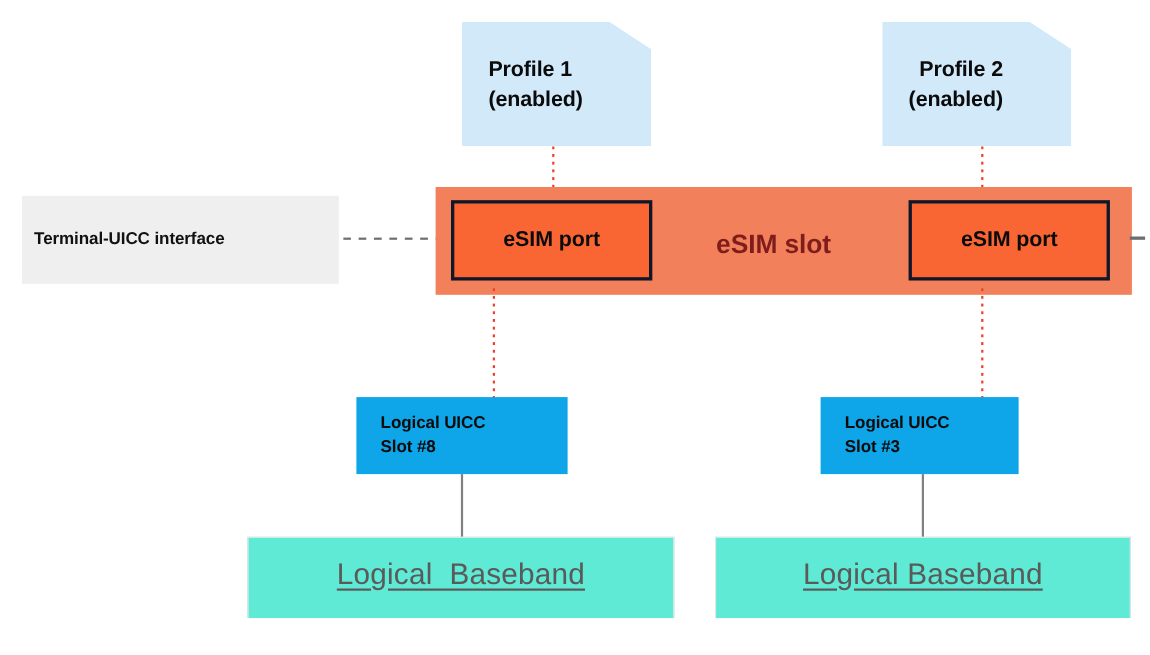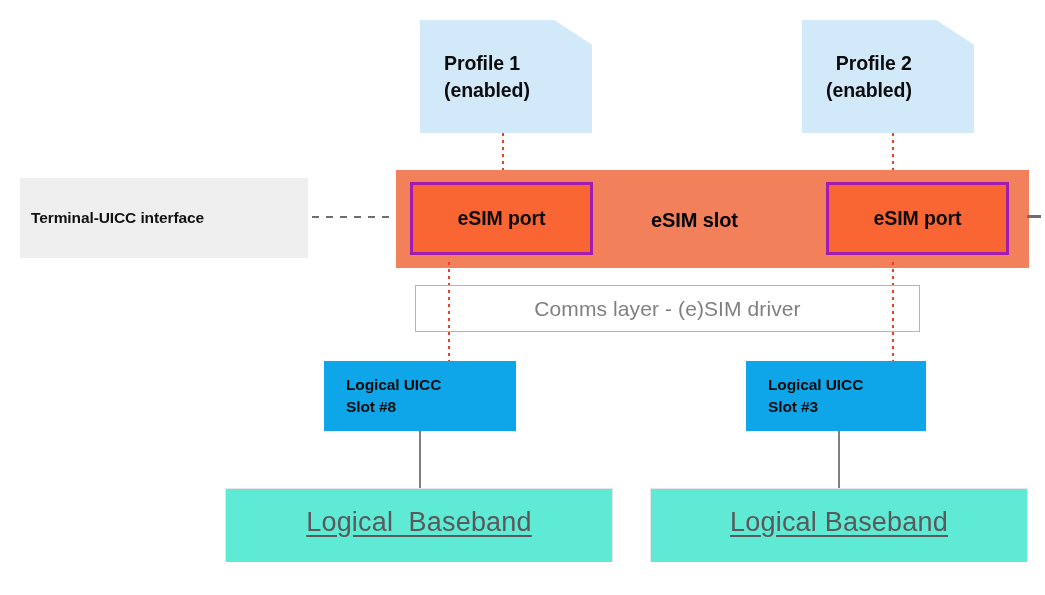--- a/index.html
+++ b/index.html
@@ -40,30 +40,30 @@
     line-height: 1.35;
     letter-spacing: -0.1px;
   }
 
   
   .slot {
     background: #f2805a;
   }
   .slot-label {
     position: absolute;
-    font-size: 20px;
-    font-weight: bold;
-    color: #000000;
+    font-size: 24px;
+    font-weight: bold;
+    color: #7f1d1d;
     letter-spacing: -0.1px;
   }
 
   
   .port {
     background: #f96633;
-    border: 3px solid #a21caf;
+    border: 3px solid #0f172a;
     display: flex;
     align-items: center;
     justify-content: center;
   }
   .port-label {
     font-size: 19.5px;
     font-weight: bold;
     color: #0b0b0b;
     letter-spacing: -0.1px;
   }
@@ -189,23 +189,20 @@
     <div class="terminal-label">Terminal-UICC interface</div>
   </div>
 
   <div class="hline-dashed" style="left:312px; top:216px; width:84px;"></div>
 
   <div class="stub-dash" style="left:1027px; top:215px; width:14px;"></div>
 
   <div class="vline-dotted" style="left:448px; top:262px; height:100px;"></div>
   <div class="vline-dotted" style="left:892px; top:262px; height:100px;"></div>
 
-  <div class="node comms" style="left:415px; top:285px; width:505px; height:47px;">
-    <div class="comms-label">Comms layer - (e)SIM driver</div>
-  </div>
 
   <div class="node uicc" style="left:324px; top:361px; width:192px; height:70px;">
     <div class="uicc-label"><span>Logical UICC</span><br><span>Slot #8</span></div>
   </div>
 
   <div class="node uicc" style="left:746px; top:361px; width:180px; height:70px;">
     <div class="uicc-label"><span>Logical UICC</span><br><span>Slot #3</span></div>
   </div>
 
   <div class="vline-solid" style="left:419px; top:431px; height:57px;"></div>

